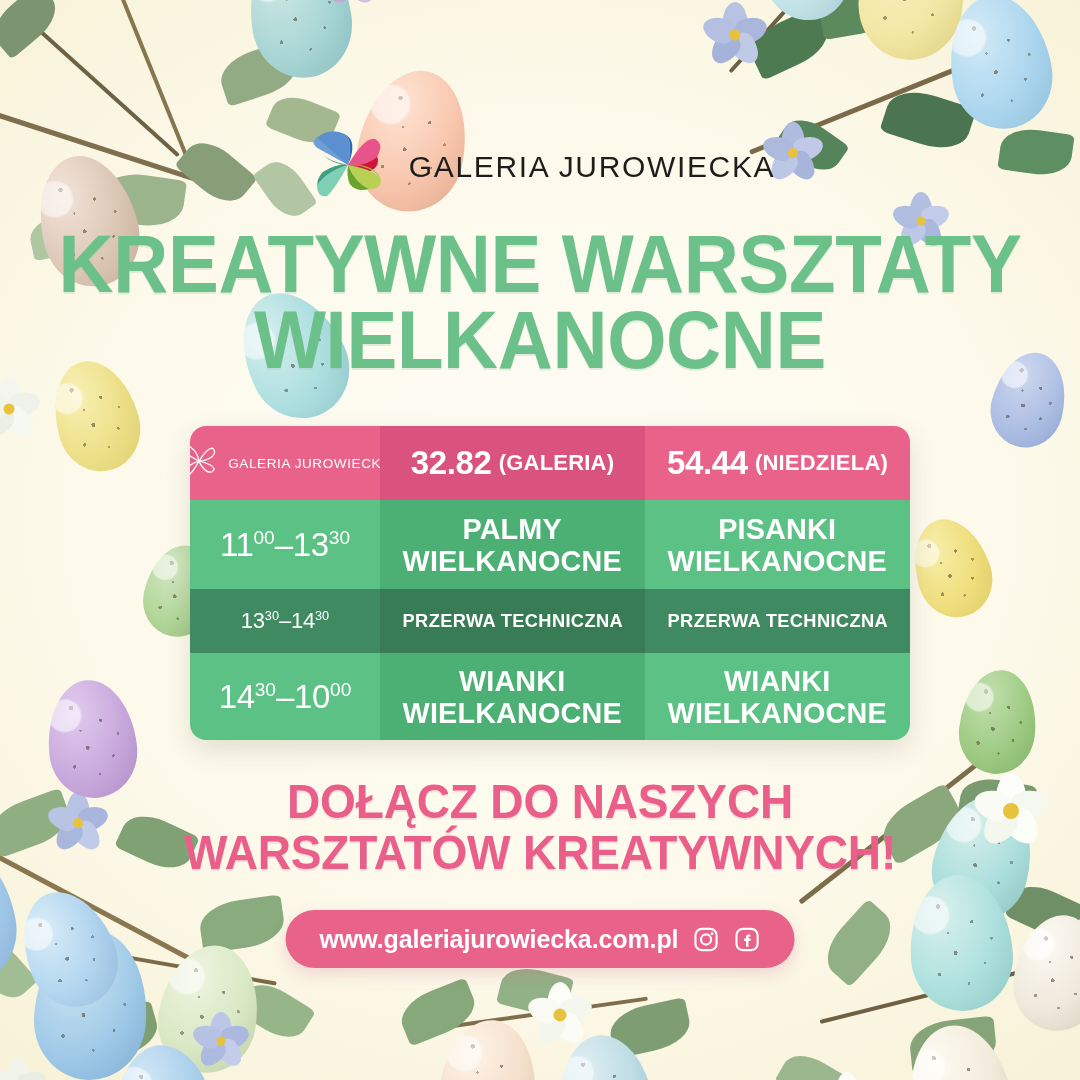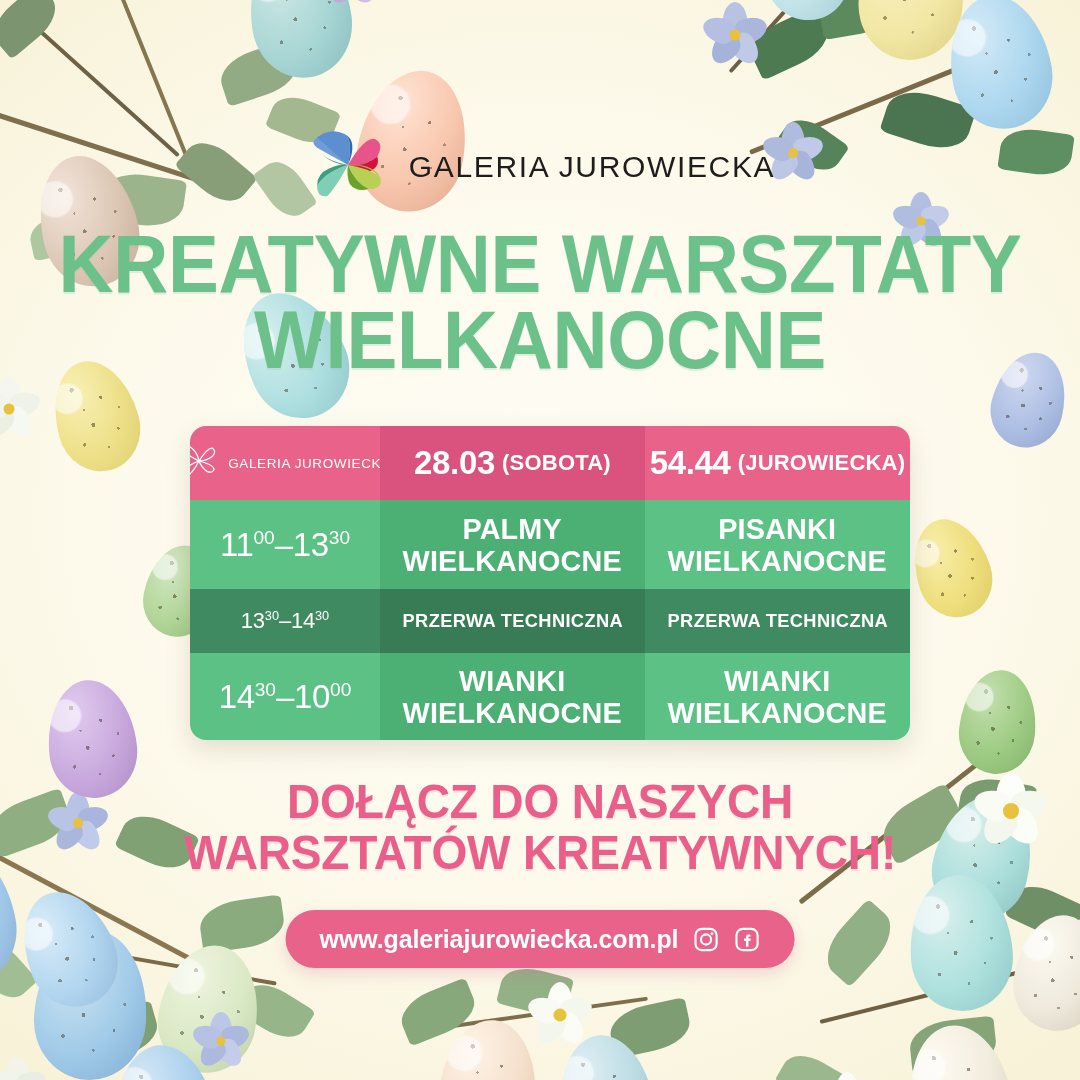--- a/index.html
+++ b/index.html
@@ -368,27 +368,27 @@
               <path d="M50 50 Q84 58 88 70 Q84 82 70 76 Q56 66 50 50 Z"></path>
               <path d="M50 50 Q34 80 22 86 Q12 82 18 68 Q32 56 50 50 Z"></path>
             </g>
           </svg>
         </span>
         <span class="hd-logo-text">GALERIA JUROWIECKA</span>
       </span>
     </div>
 
     <div class="cell hd mid">
-      <span class="date-num">28.03</span>
-      <span class="date-day">(SOBOTA)</span>
+      <span class="date-num">32.82</span>
+      <span class="date-day">(GALERIA)</span>
     </div>
 
     <div class="cell hd">
       <span class="date-num">54.44</span>
-      <span class="date-day">(JUROWIECKA)</span>
+      <span class="date-day">(NIEDZIELA)</span>
     </div>
 
     <div class="cell row-a">
       <span class="time">
         <span>11</span><sup>00</sup>–<span>13</span><sup>30</sup>
       </span>
     </div>
     <div class="cell row-a mid">
       <span class="wkshp">
         <span>PALMY</span><br>

